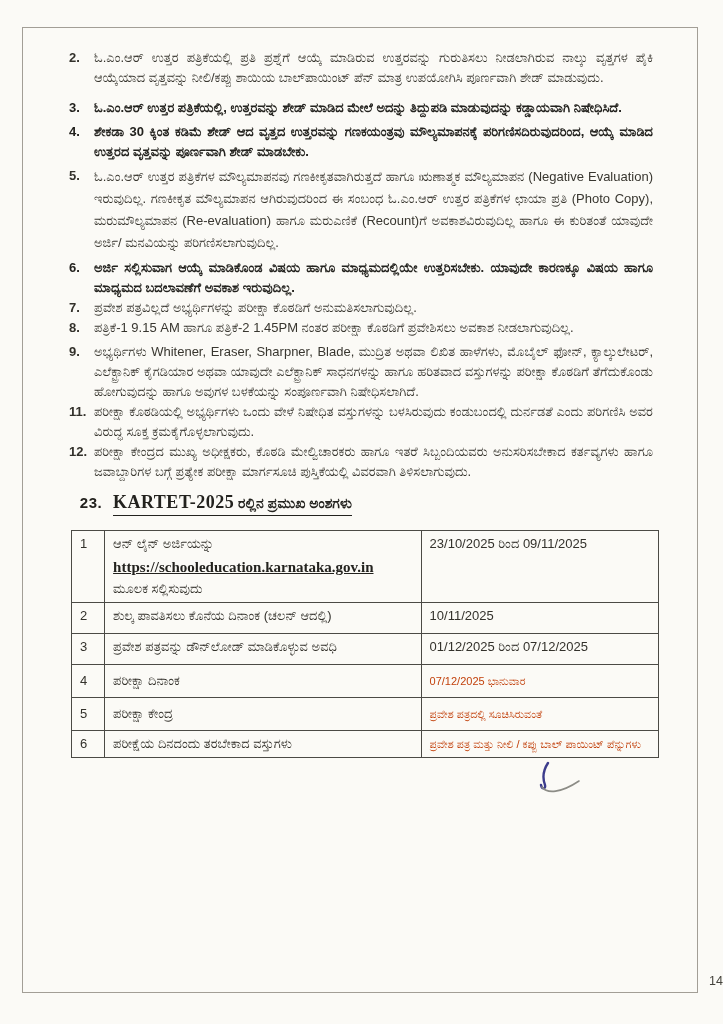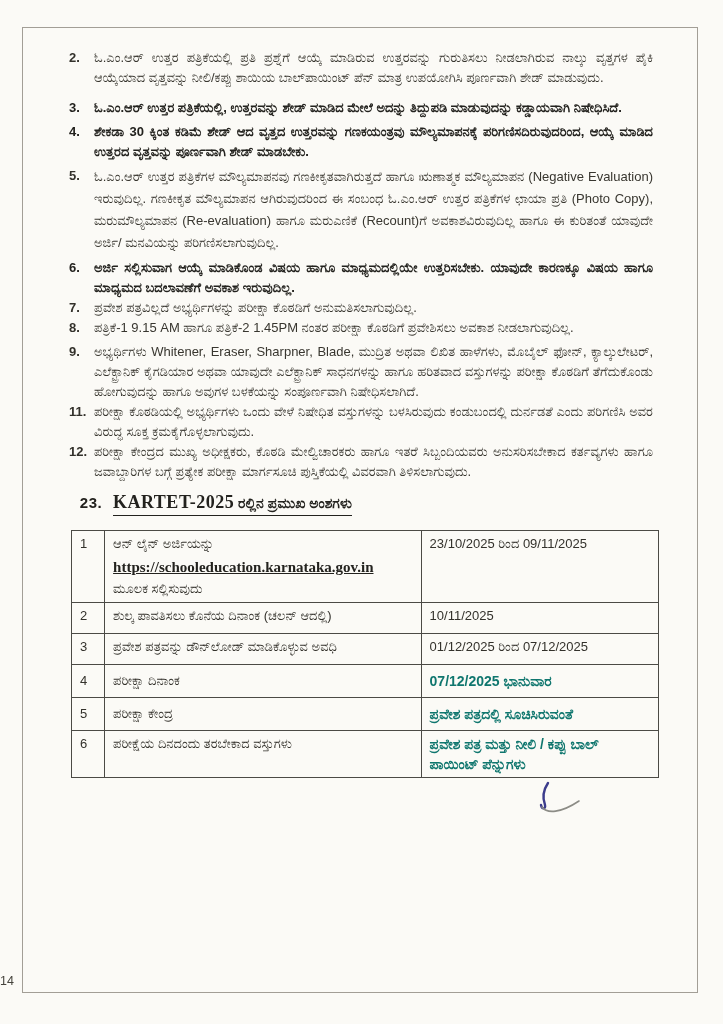--- a/index.html
+++ b/index.html
@@ -84,21 +84,21 @@
     padding:3px 8px;
     vertical-align:top;
     line-height:20px;
   }
   td.sl{width:33px;text-align:left;padding-left:10px;}
   td.desc{width:316px;text-align:justify;}
   td.val{width:237px;margin-top:29px;}
   tr.tall td{height:62px;}
   tr.mid td{height:24px;}
   tr.med td{padding-top:6px;padding-bottom:6px;}
-  td.val.bold{font-weight:bold;font-size:14px;color:#0f766e;}
+  td.val.bold{font-weight:normal;font-size:11px;color:#c2410c;}
   .url-line{
     display:inline-block;
     font-family:"Liberation Serif","DejaVu Serif",serif;
     font-weight:bold;
     font-size:15px;
     color:#23221e;
     text-decoration:underline;
     margin:3px 16px 2px 0;
   }
   .desc-line{display:block;}
@@ -107,21 +107,21 @@
     display:flex;
     justify-content:flex-end;
     padding-right:66px;
     margin-top:2px;
   }
   
   .page-number{
     position:absolute;
     left:0;right:0;
     bottom:36px;
-    text-align:left;
+    text-align:right;
     font-size:12.5px;
     color:#45433d;
   }
 </style>
 </head>
 <body>
 
 <div class="page">
   <div class="page-border">
 

